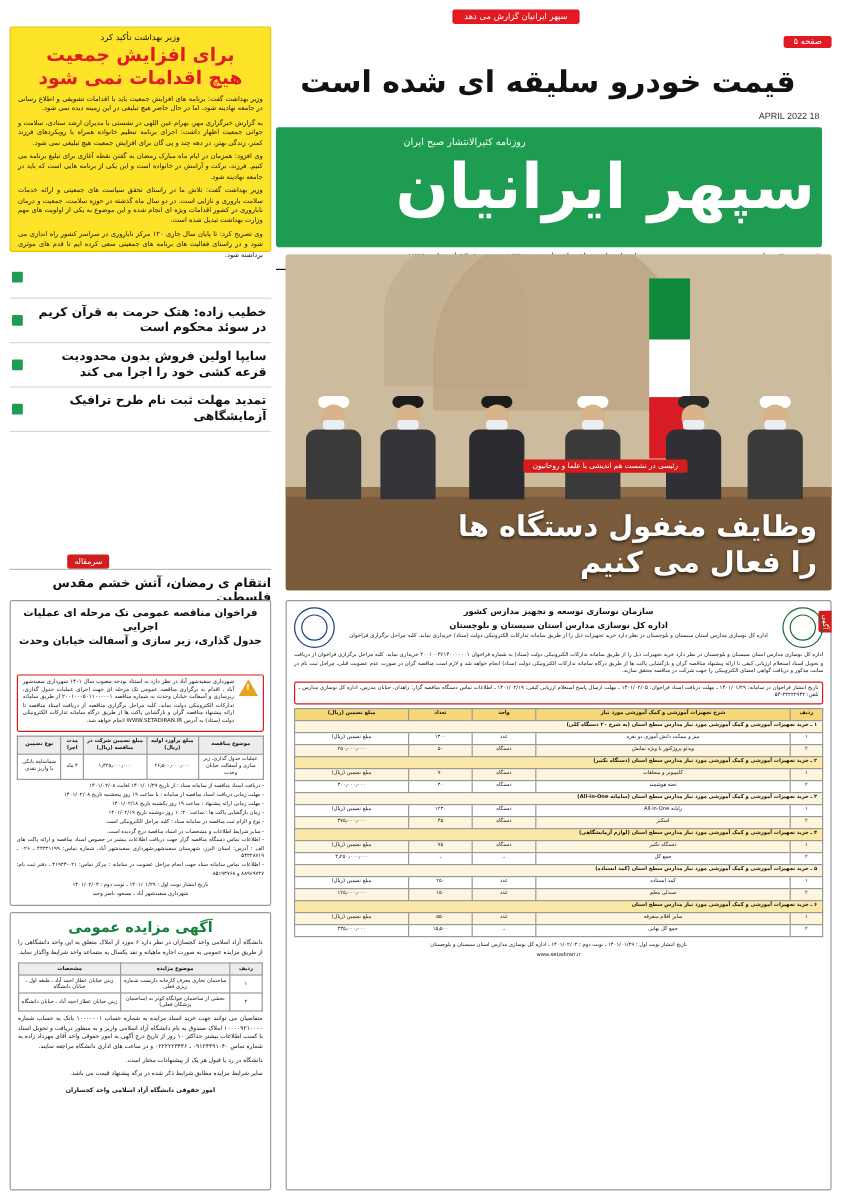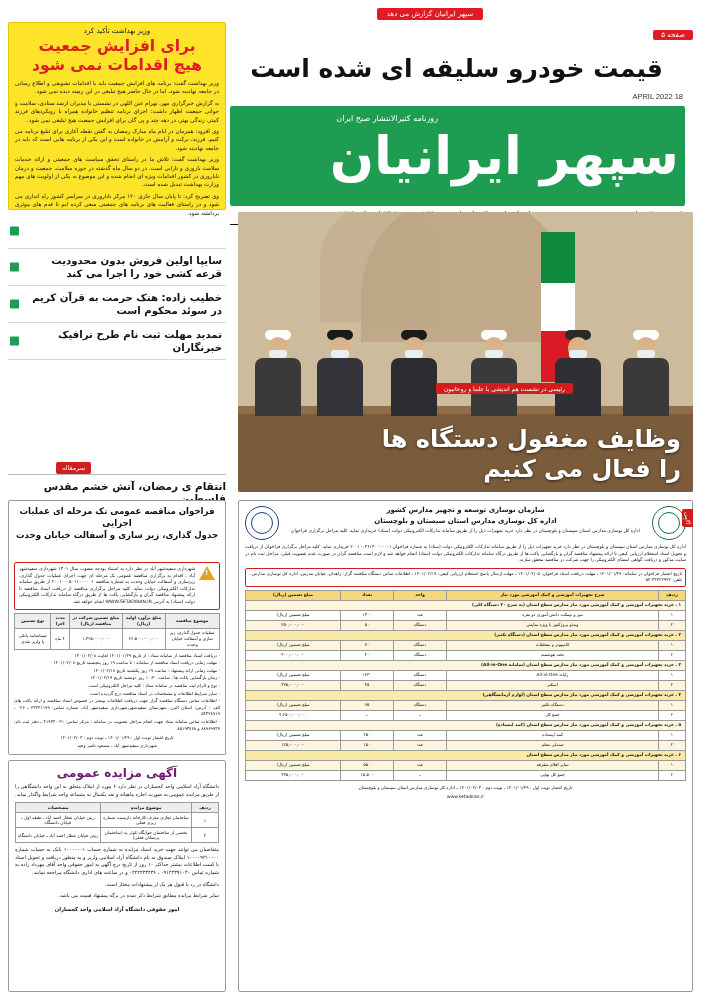--- a/index.html
+++ b/index.html
@@ -184,21 +184,21 @@
   .nm-para div{margin-bottom:1px;}
   .nm-foot{font-size:4.4px;text-align:center;margin-top:3px;color:#111;}
 
   
   .auction{
     position:absolute;left:8px;top:760px;width:218px;height:232px;
     border:1px solid #9a9a9a;border-radius:2px;box-sizing:border-box;
     padding:5px 6px;background:#fff;
   }
   .auction h3{
-    margin:0 0 3px;font-size:12px;font-weight:bold;text-align:center;color:#701a75;
+    margin:0 0 3px;font-size:12px;font-weight:bold;text-align:center;color:#15803d;
   }
   .auction p{font-size:5px;line-height:7.6px;color:#111;text-align:justify;margin:0 0 4px;}
   table.auc{width:100%;border-collapse:collapse;font-size:4.4px;margin:3px 0;}
   table.auc th,table.auc td{border:1px solid #9a9a9a;padding:2px 2px;text-align:center;color:#111;}
   table.auc th{background:#ededed;font-weight:bold;}
   .auc-sign{font-size:5.2px;text-align:center;margin-top:6px;color:#111;font-weight:bold;}
 
   
   .bignotice{
     position:absolute;right:8px;top:500px;width:455px;height:492px;
@@ -323,29 +323,29 @@
       <div>را فعال می کنیم</div>
     </div>
   </div>
 
   <div class="newslist">
     <div class="news-item">
       <span class="bullet"></span>
     </div>
     <div class="news-item">
       <span class="bullet"></span>
-      <div class="txt">سایپا اولین فروش بدون محدودیت قرعه کشی خود را اجرا می کند</div>
+      <div class="txt">خطیب زاده: هتک حرمت به قرآن کریم در سوئد محکوم است</div>
     </div>
     <div class="news-item">
       <span class="bullet"></span>
-      <div class="txt">خطیب زاده: هتک حرمت به قرآن کریم در سوئد محکوم است</div>
+      <div class="txt">سایپا اولین فروش بدون محدودیت قرعه کشی خود را اجرا می کند</div>
     </div>
     <div class="news-item">
       <span class="bullet"></span>
-      <div class="txt">تمدید مهلت ثبت نام طرح ترافیک خبرنگاران</div>
+      <div class="txt">تمدید مهلت ثبت نام طرح ترافیک آزمایشگاهی</div>
     </div>
   </div>
 
   <div class="opinion-tag">سرمقاله</div>
   <div class="opinion-box">
     <div class="opinion-title">انتقام ی رمضان، آتش خشم مقدس فلسطین</div>
   </div>
 
   <div class="notice-mid">
     <div class="nm-title">

